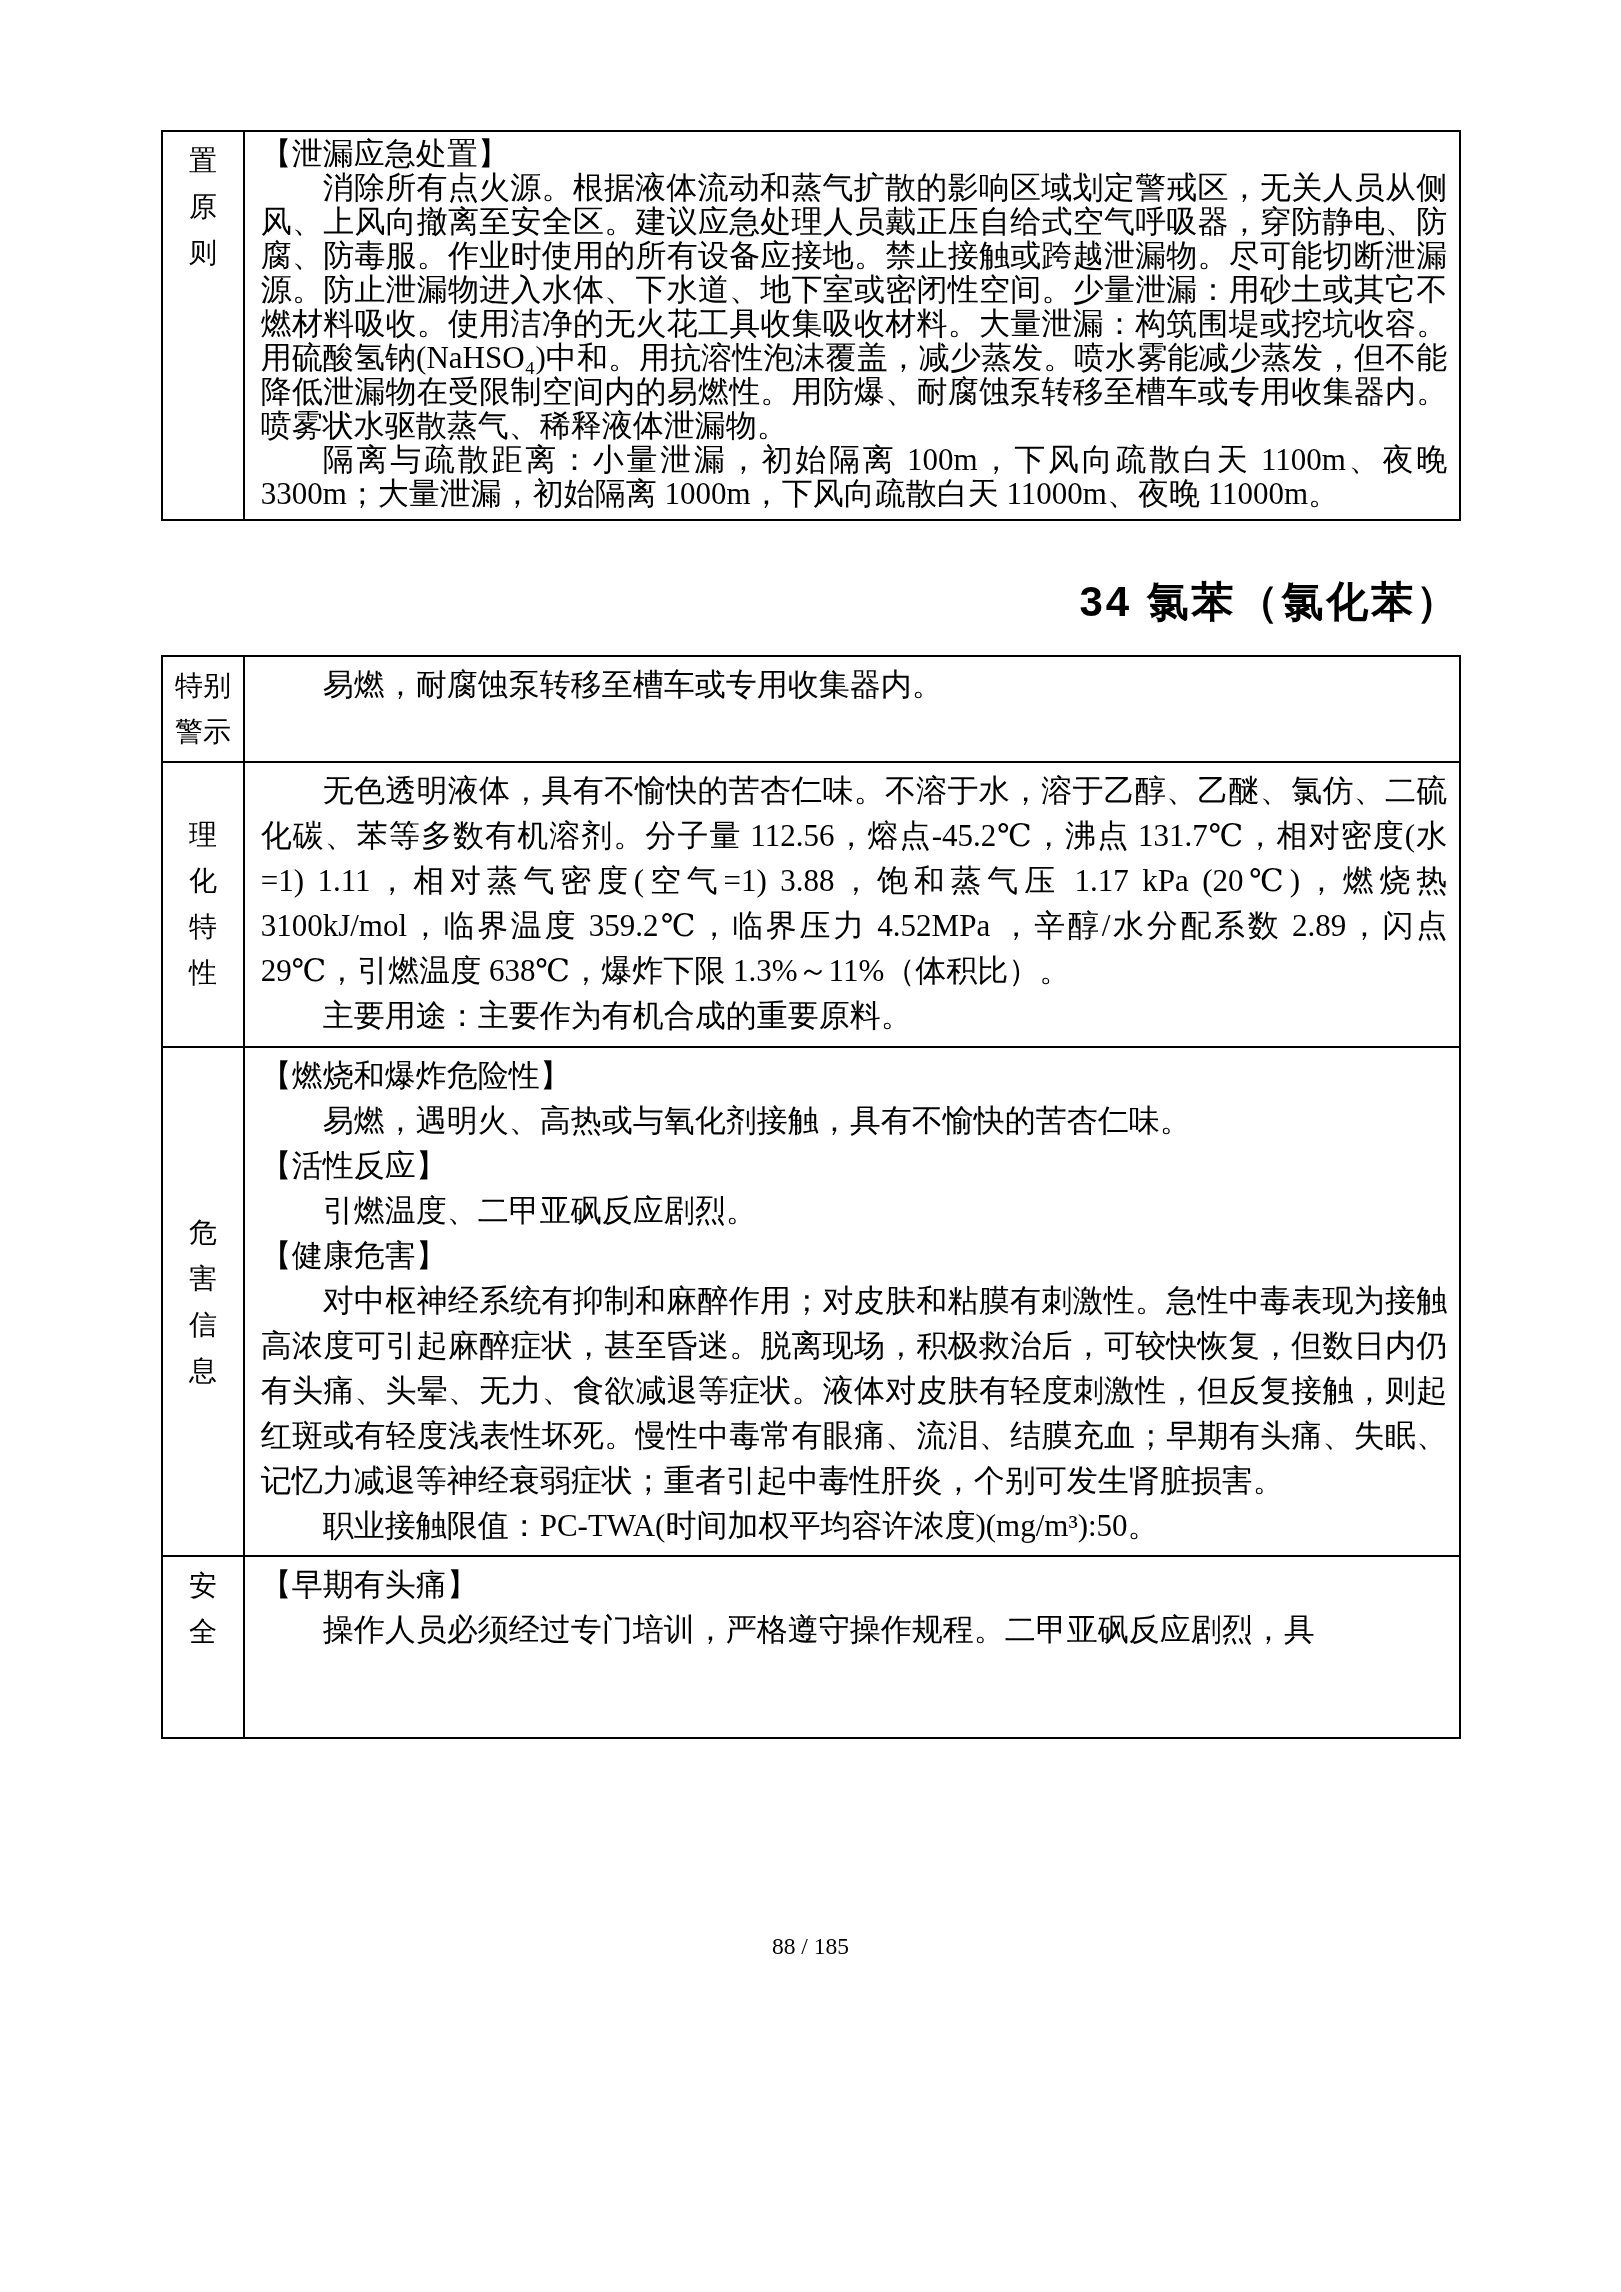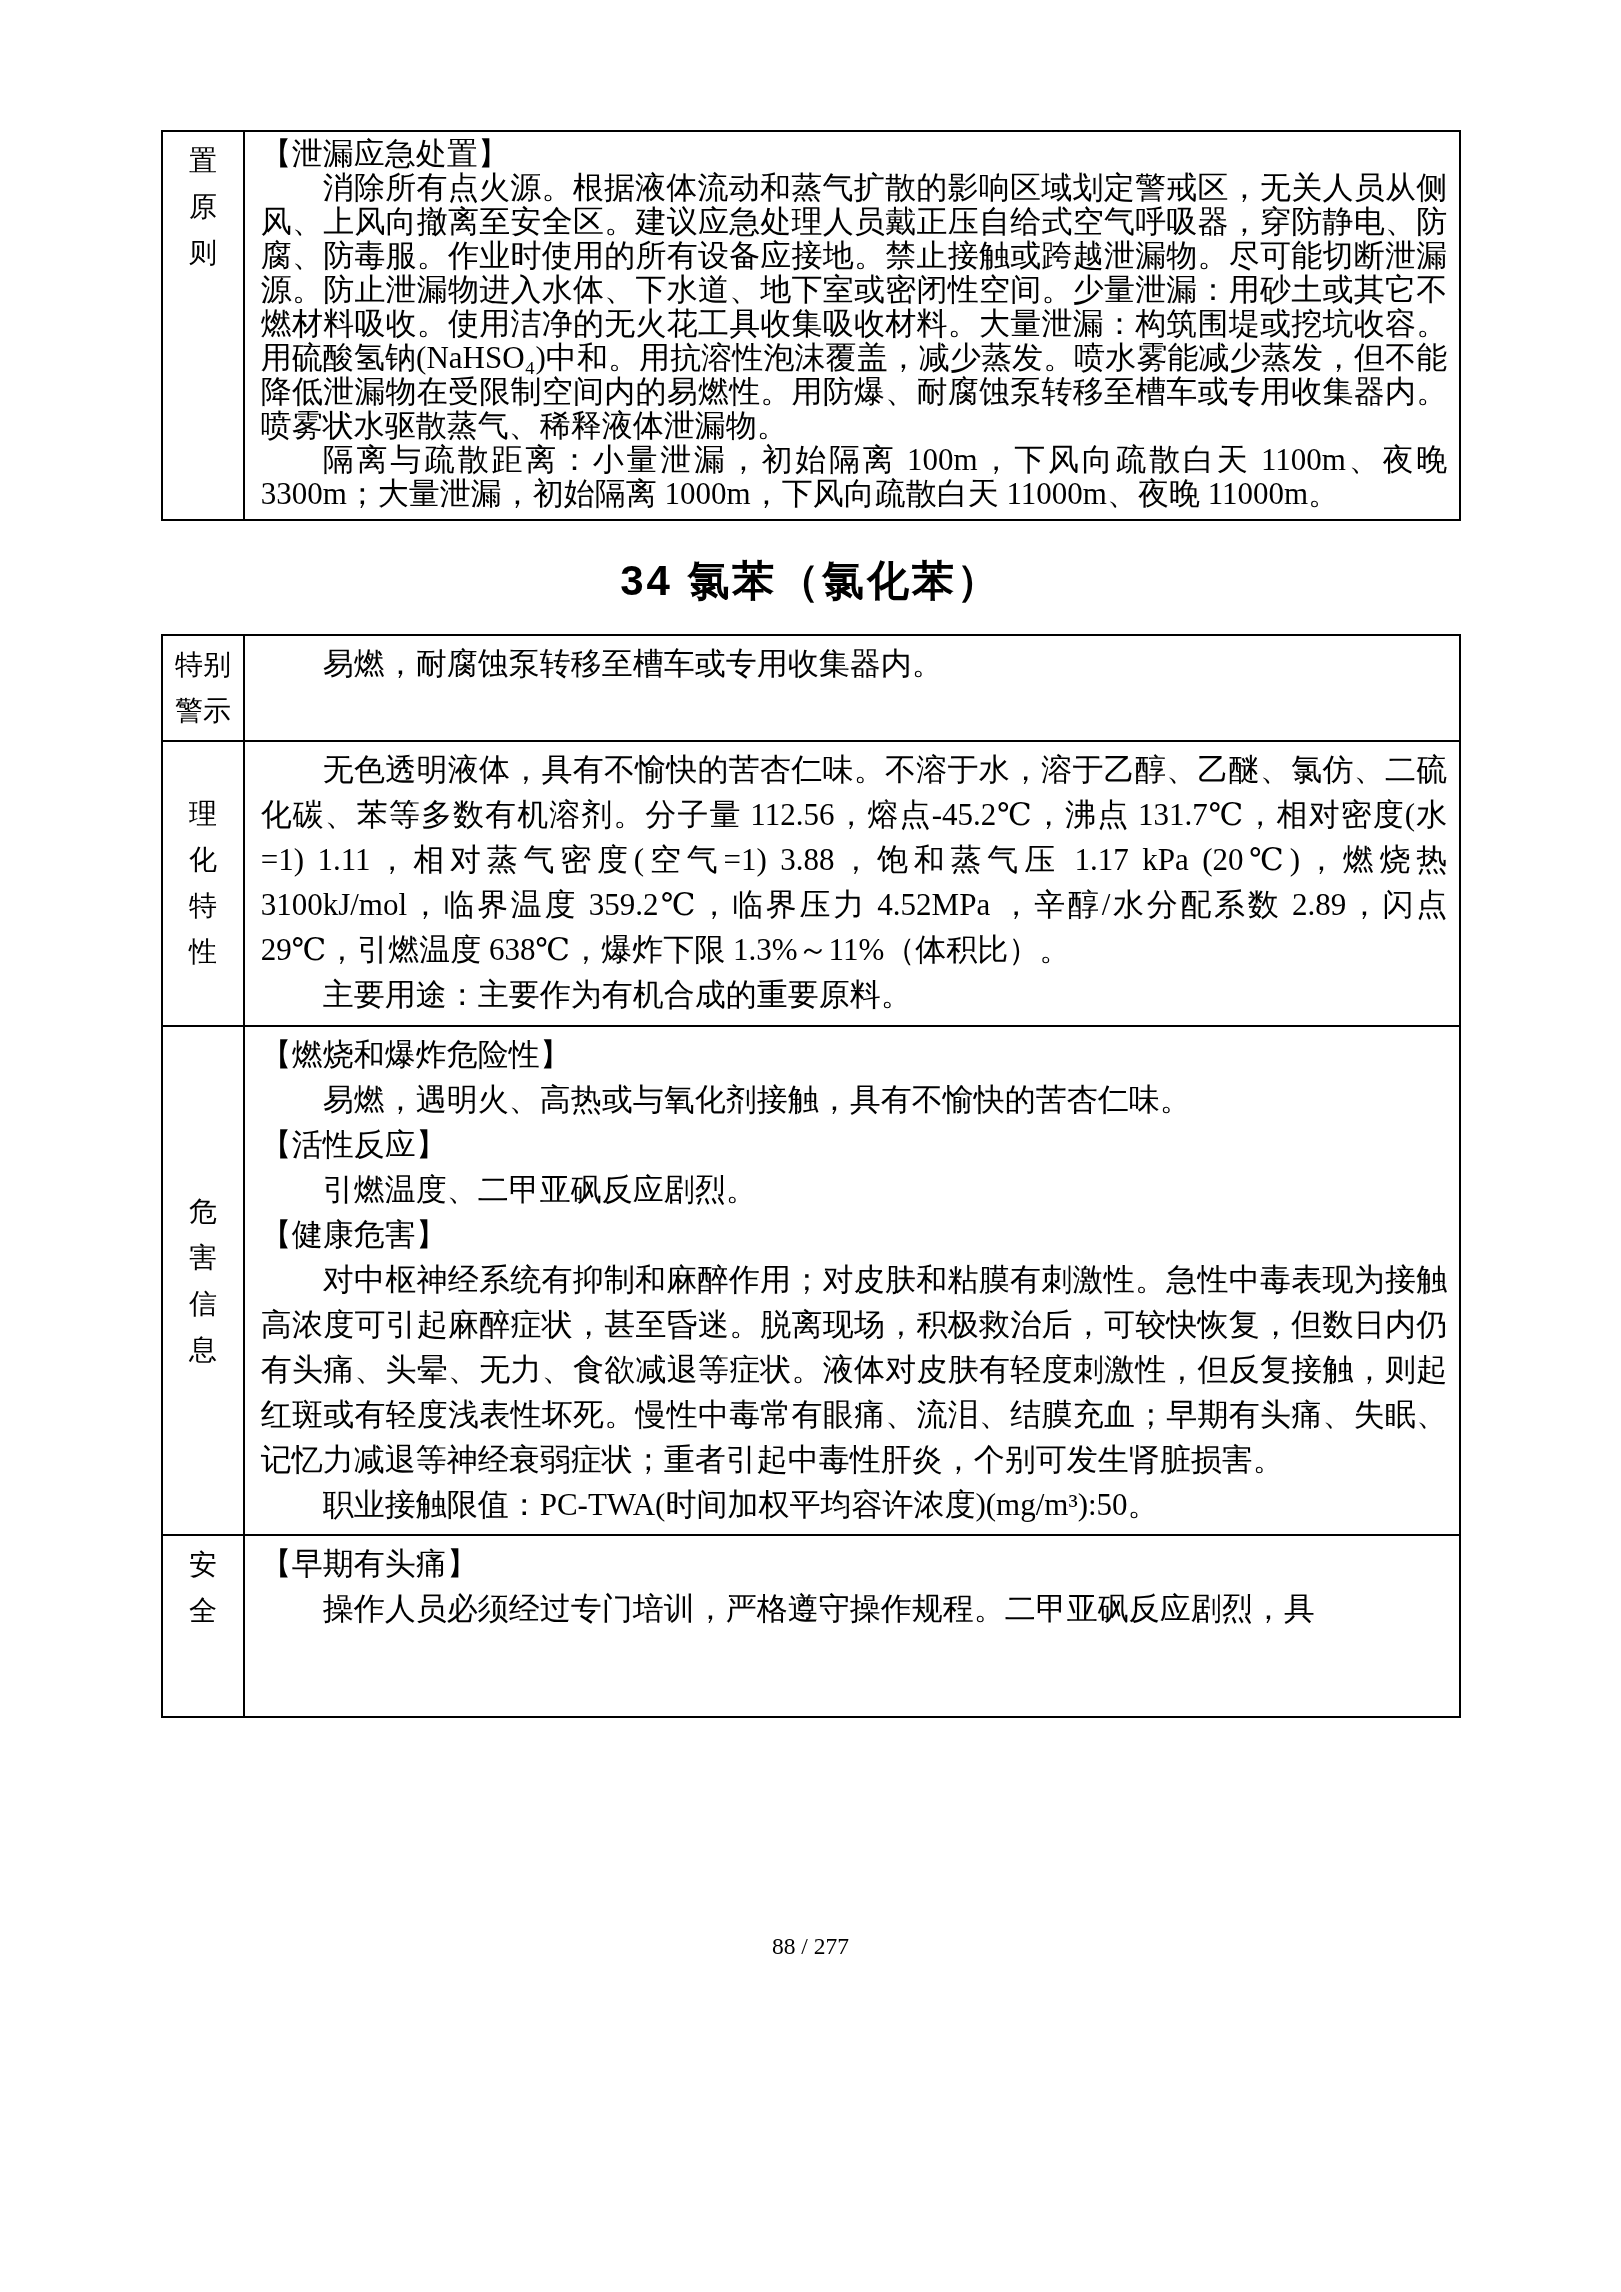--- a/index.html
+++ b/index.html
@@ -40,23 +40,23 @@
   td.bod{
     padding:4.9px 11.8px 7.8px 15.7px;
     font-size:31px;
     text-align:justify;
   }
   .t1 td.bod{line-height:34px;}
   .t2 td.bod{line-height:45px;}
   .ind{text-indent:2em;}
   .safety-row td{height:167px;}
   .doc-title{
-    margin-top:32px;
+    margin-top:53px;
     margin-bottom:25.5px;
-    text-align:center;
+    text-align:right;
     font-size:42px;
     font-weight:bold;
     letter-spacing:2.9px;
     font-family:"Liberation Sans","DejaVu Sans",sans-serif;
   }
   .footer{
     position:absolute;
     top:1933px;
     left:0;
     width:100%;
@@ -127,15 +127,15 @@
         <td class="bod">
           <div>【早期有头痛】</div>
           <div class="ind">操作人员必须经过专门培训，严格遵守操作规程。二甲亚砜反应剧烈，具</div>
         </td>
       </tr>
     </tbody>
       </table>
 
   </div>
 
-  <div class="footer">88 / 277</div>
+  <div class="footer">88 / 185</div>
 </div>
 
 
 </body></html>

